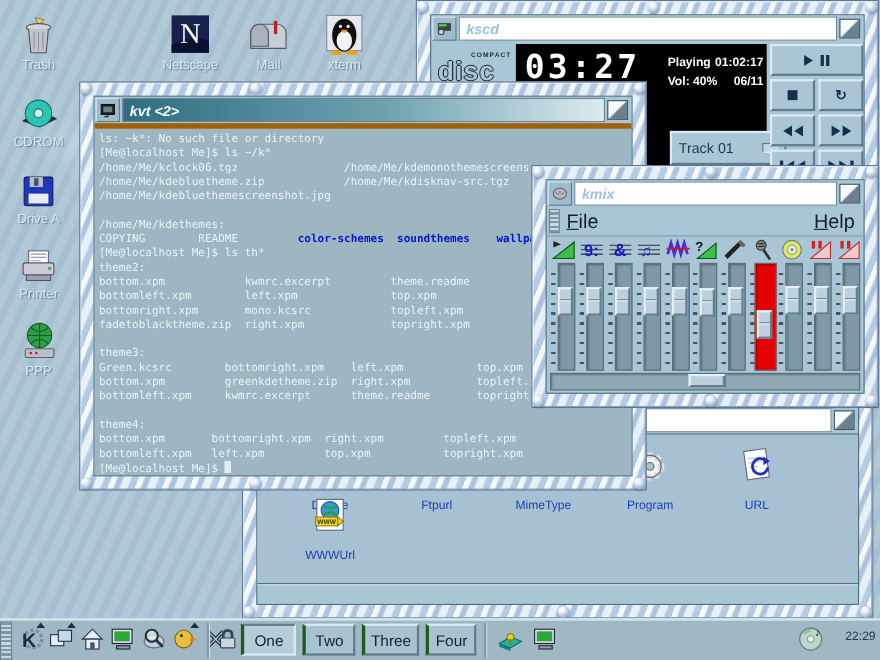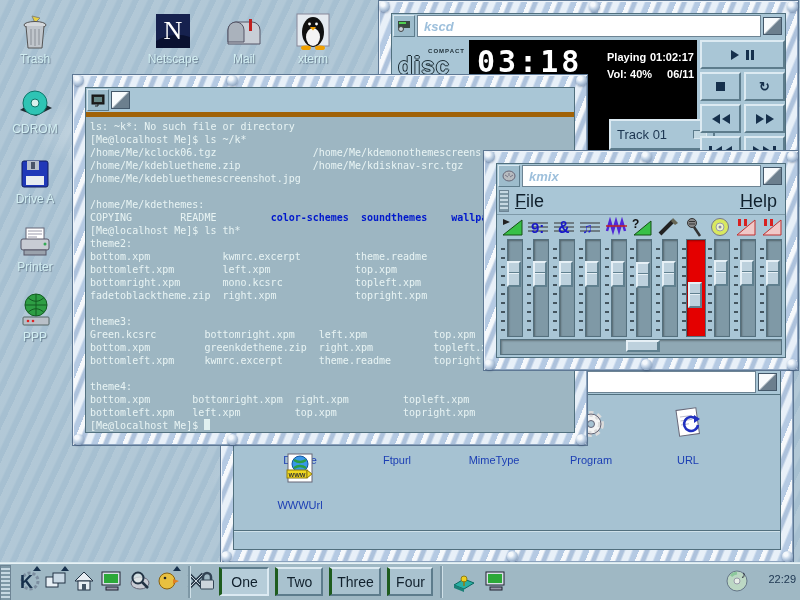--- a/index.html
+++ b/index.html
@@ -315,21 +315,21 @@
         </div>
         <div class="tb-field white">kscd</div>
         <div class="diagbtn"></div>
       </div>
       <div id="kscd-body">
         <div class="cdlogo">
           <span class="compact">COMPACT</span>
           <span class="disc">disc</span>
         </div>
         <div id="lcd">
-          <div class="time">03:18</div>
+          <div class="time">03:27</div>
           <div class="col1">
             <div>Playing</div>
             <div>Vol: 40%</div>
           </div>
           <div class="col2">
             <div>01:02:17</div>
             <div>06/11</div>
           </div>
         </div>
         <div id="kscd-combo" class="btn3d">
@@ -388,20 +388,21 @@
       <span class="bump" style="left:30%;bottom:1px"></span>
     <div class="inner">
       <div class="tbar">
         <div class="tb-icon">
           <svg width="14" height="13">
               <rect x="1" y="1" width="12" height="9" fill="#222" stroke="#111"></rect>
               <rect x="3" y="3" width="8" height="5" fill="#688"></rect>
               <path d="M7,10 v2 h-3" stroke="#222" fill="none"></path>
             </svg>
         </div>
+        <div class="tb-field teal">kvt &lt;2&gt;</div>
         <div class="diagbtn"></div>
       </div>
       <div id="kvt-term"><div><span>ls: ~k*: No such file or directory</span></div><div><span>[Me@localhost Me]$ ls ~/k*</span></div><div><span>/home/Me/kclock06.tgz                /home/Me/kdemonothemescreens</span></div><div><span>/home/Me/kdebluetheme.zip            /home/Me/kdisknav-src.tgz</span></div><div><span>/home/Me/kdebluethemescreenshot.jpg</span></div><div>&nbsp;</div><div><span>/home/Me/kdethemes:</span></div><div><span>COPYING        README         </span><span class="dir">color-schemes</span><span>  </span><span class="dir">soundthemes</span><span>    </span><span class="dir">wallpapers</span></div><div><span>[Me@localhost Me]$ ls th*</span></div><div><span>theme2:</span></div><div><span>bottom.xpm            kwmrc.excerpt         theme.readme</span></div><div><span>bottomleft.xpm        left.xpm              top.xpm</span></div><div><span>bottomright.xpm       mono.kcsrc            topleft.xpm</span></div><div><span>fadetoblacktheme.zip  right.xpm             topright.xpm</span></div><div>&nbsp;</div><div><span>theme3:</span></div><div><span>Green.kcsrc        bottomright.xpm    left.xpm           top.xpm</span></div><div><span>bottom.xpm         greenkdetheme.zip  right.xpm          topleft.xpm</span></div><div><span>bottomleft.xpm     kwmrc.excerpt      theme.readme       topright.xpm</span></div><div>&nbsp;</div><div><span>theme4:</span></div><div><span>bottom.xpm       bottomright.xpm  right.xpm         topleft.xpm</span></div><div><span>bottomleft.xpm   left.xpm         top.xpm           topright.xpm</span></div><div><span>[Me@localhost Me]$ </span><span class="cursor"></span></div></div>
     </div>
   </div>
 
   <div class="win" id="kmix-win" style="left:483px;top:150px;width:316px;height:221px;z-index:5;">
     <div class="frame"></div>
     <span class="bump" style="left:1px;top:1px"></span>
       <span class="bump" style="right:1px;top:1px"></span>

